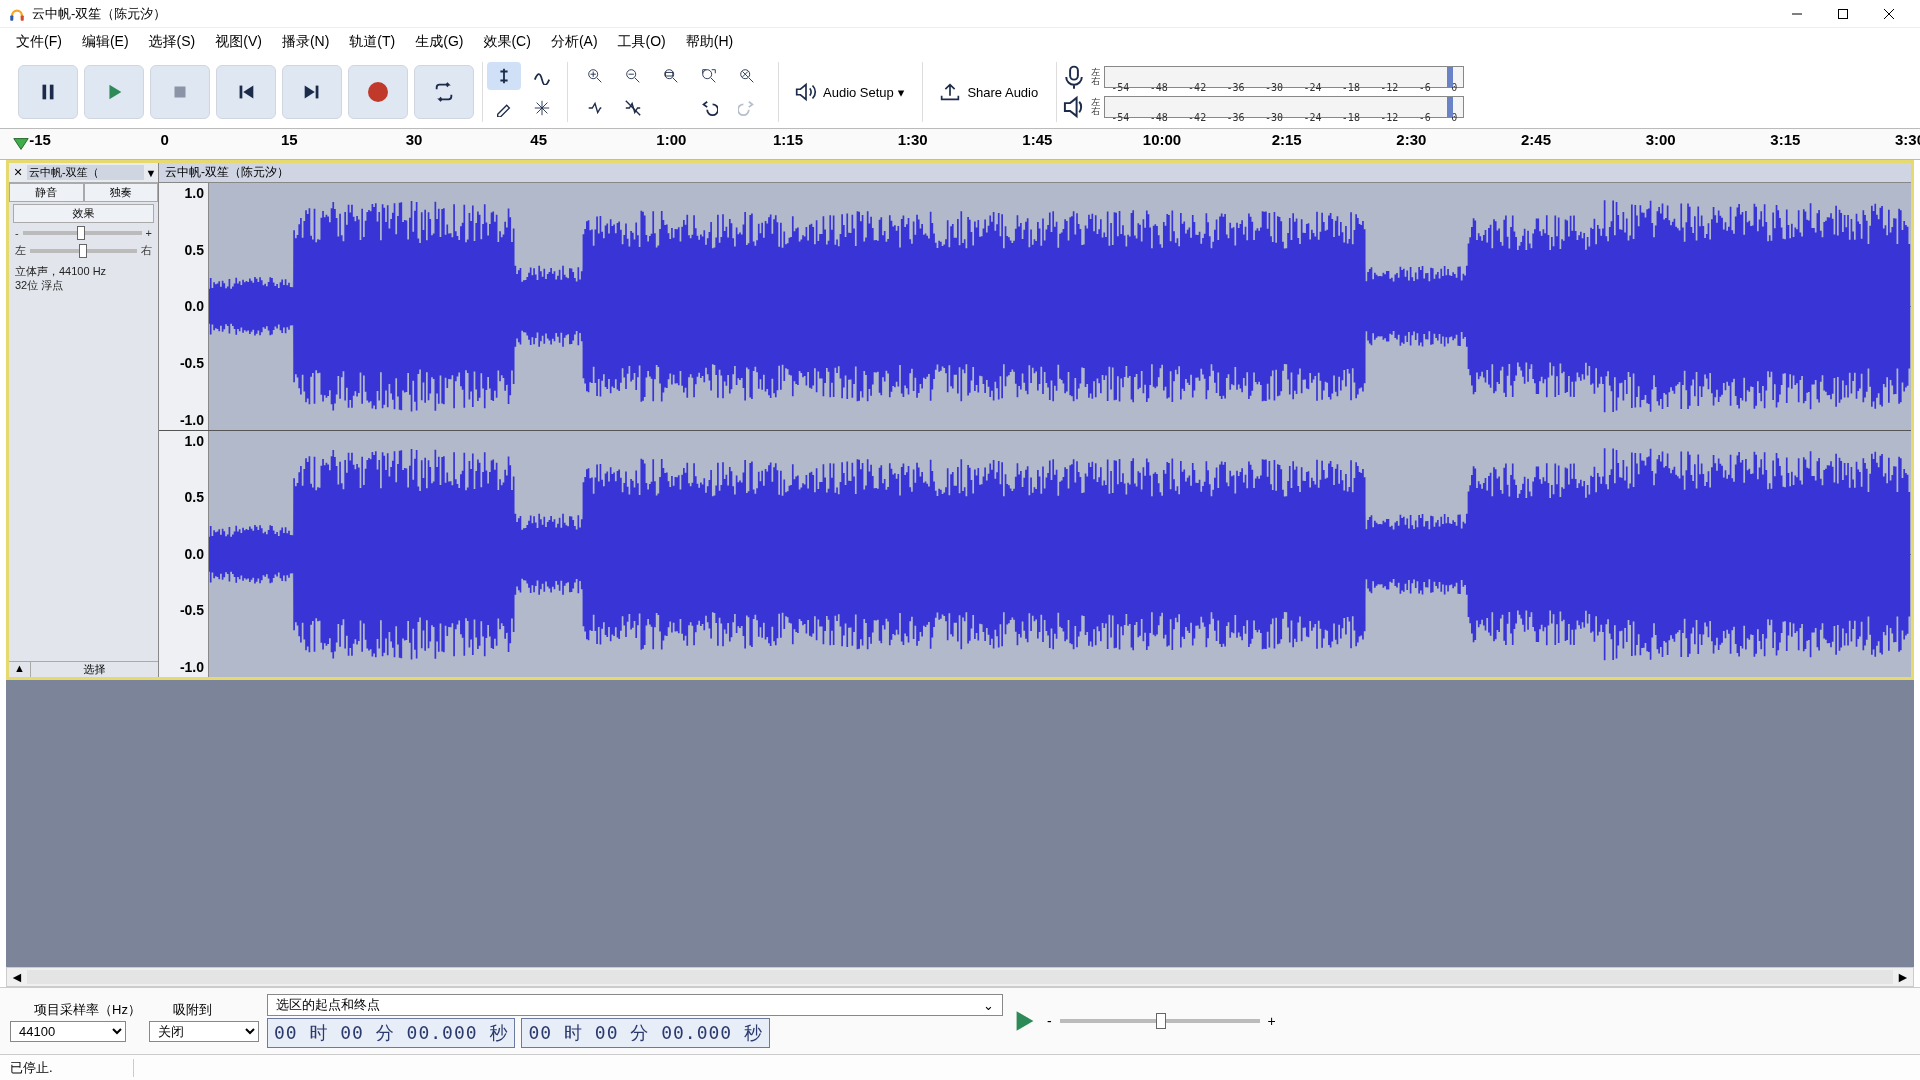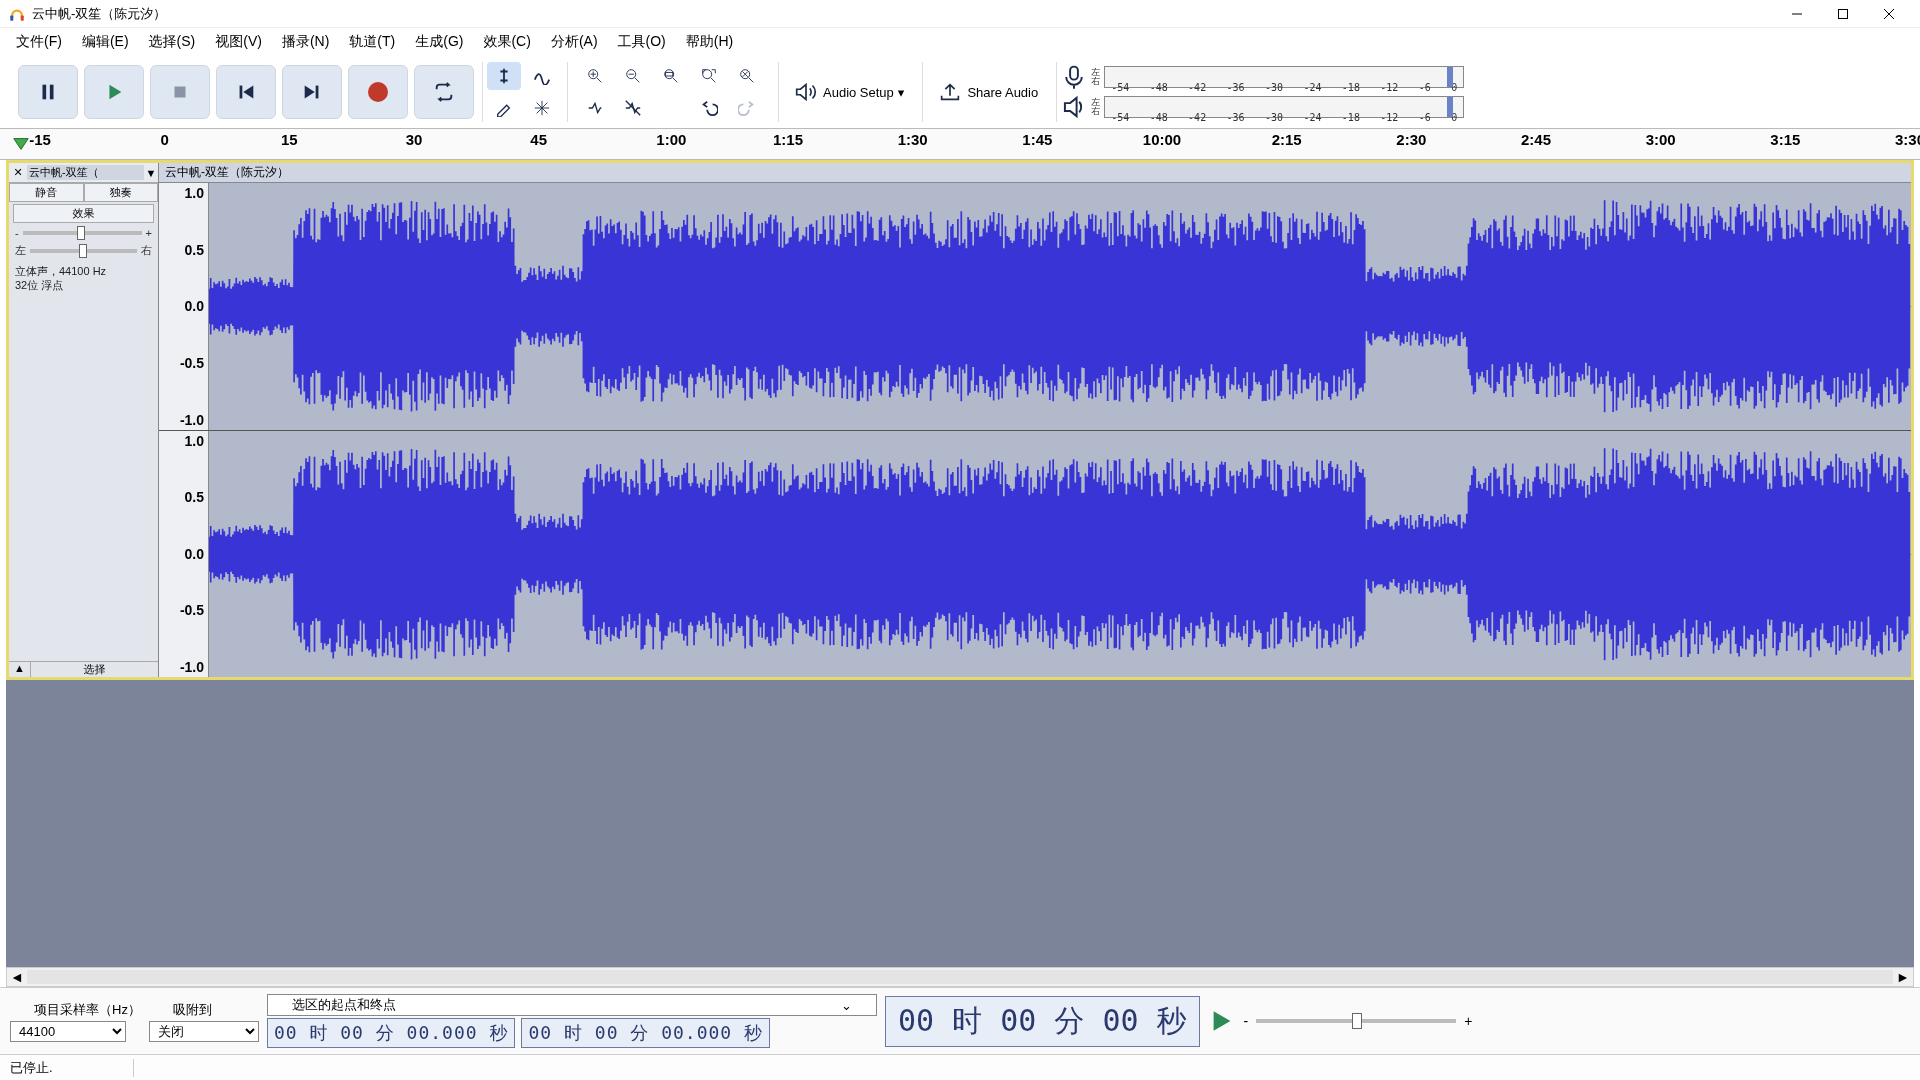--- a/index.html
+++ b/index.html
@@ -80,21 +80,21 @@
 .below-tracks { flex:1; background:#7c849a; margin:0 6px; min-height:60px; }
 .hscroll { height:20px; margin:0 6px; background:#f0f0f0; border:1px solid #ccc; display:flex; align-items:center; }
 .hscroll .arrow { width:20px; text-align:center; }
 .hscroll .track { flex:1; background:#e4e4e4; height:14px; }
 
 
 .bottom-toolbar { display:flex; align-items:center; gap:8px; padding:6px 10px; background:#fafafa; border-top:1px solid #ccc; }
 .botsec { display:flex; flex-direction:column; gap:2px; }
 .botsec label { font-size:13px;margin-left:24px; }
 .botsec select, .botsec .combo { font-size:13px; border:1px solid #888; background:#fff; padding:1px 4px; }
-.sel-dropdown { width:610px; height:22px; border:1px solid #888; background:#fff; display:flex; align-items:center; padding:0 24px; font-size:13px; }
+.sel-dropdown { width:736px; height:22px; border:1px solid #888; background:#fff; display:flex; align-items:center; padding:0 8px; font-size:13px; }
 .timefields { display:flex; gap:6px; }
 .timefield { font-family:monospace; font-size:18px; background:#e8eef8; border:1px solid #6a7aa0; padding:2px 6px; color:#2b3a6e; letter-spacing:1px; white-space:pre; }
 .bigtime { font-family:monospace; font-size:30px; background:#e8eef8; border:1px solid #6a7aa0; padding:4px 12px; color:#2b3a6e; white-space:pre; display:flex; align-items:center; }
 .play-scrub { display:flex; align-items:center; gap:8px; }
 .play-scrub .mini-play { width:28px; height:28px; border:none; display:flex; align-items:center; justify-content:center; }
 .play-scrub .scrub-slider { width:200px; height:4px; background:#bbb; position:relative; }
 .play-scrub .scrub-slider .thumb { position:absolute; top:-6px; left:48%; width:10px; height:16px; background:#fff; border:1px solid #666; }
 
 .statusbar { height:26px; border-top:1px solid #ccc; display:flex; align-items:center; padding:0 10px; font-size:13px; background:#fdfdfd; }
 .status-sep { width:1px; height:18px; background:#ccc; margin:0 80px 0 80px; }
@@ -506,21 +506,20 @@
   <div class="botsec" style="flex:0 0 auto;">
     <div class="sel-dropdown">
       <span>选区的起点和终点</span>
       <span style="margin-left:auto;">⌄</span>
     </div>
     <div class="timefields">
       <div class="timefield">00 时 00 分 00.000 秒</div>
       <div class="timefield">00 时 00 分 00.000 秒</div>
     </div>
   </div>
-  <div class="bigtime">00 时 00 分 00 秒</div>
   <div class="play-scrub">
     <div class="mini-play">
         <svg viewBox="0 0 20 20">
           <polygon points="4,3 16,10 4,17" fill="#2e8b57"></polygon>
         </svg>
       </div>
     <span>-</span>
     <div class="scrub-slider">
         <div class="thumb"></div>
       </div>

